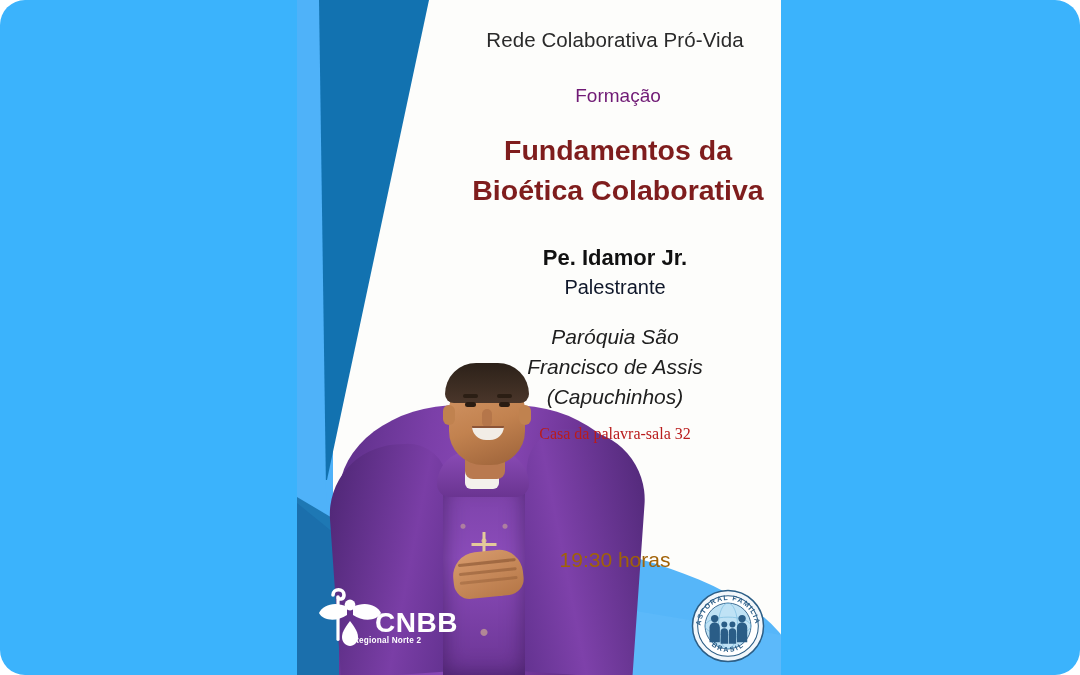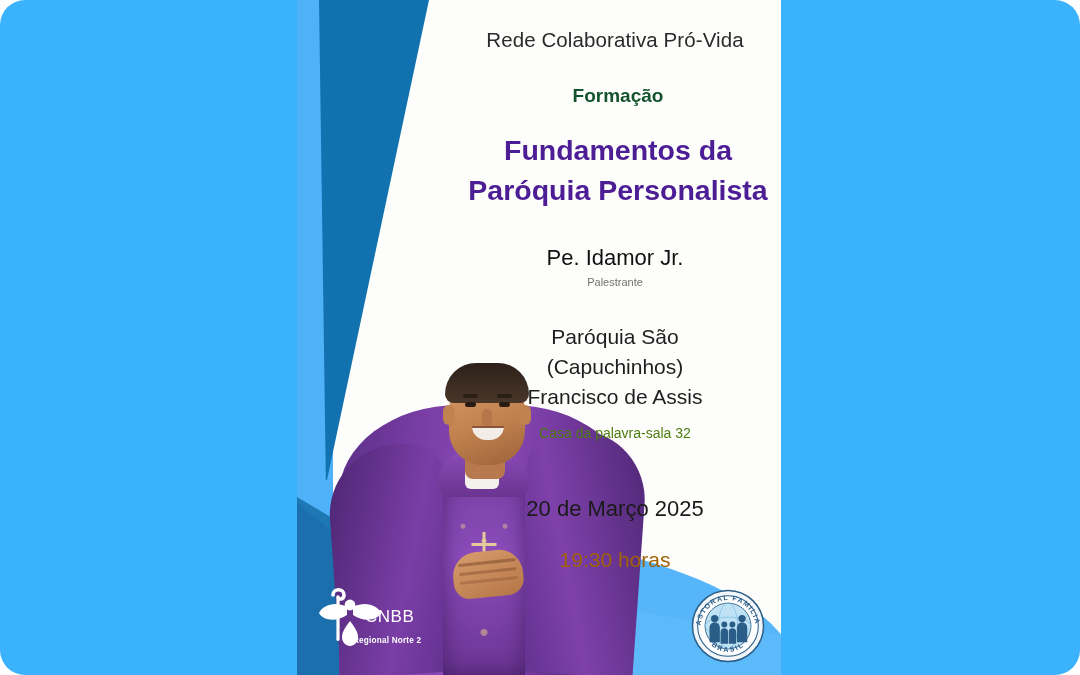--- a/index.html
+++ b/index.html
@@ -285,41 +285,41 @@
     z-index: 6;
     text-align: center;
     color: #1C1C1C;
   }
   .t-org {
     position: absolute; top: 28px; left: 0; right: 8px;
     font-size: 20.5px; letter-spacing: .1px; color: #2A2A2A;
   }
   .t-kicker {
     position: absolute; top: 85px; left: 6px; right: 8px;
-    font-size: 19px; color: #14532d; font-weight: bold;
+    font-size: 19px; color: #701a75;
   }
   .t-title {
     position: absolute; top: 130px; left: 6px; right: 8px;
-    font-size: 28.5px; font-weight: bold; line-height: 1.42; color: #4c1d95; text-align: center;
+    font-size: 28.5px; font-weight: bold; line-height: 1.42; color: #7f1d1d; text-align: center;
   }
   .t-speaker {
     position: absolute; top: 245px; left: 0; right: 8px;
-    font-size: 22px; font-weight: normal; color: #111;
+    font-size: 22px; font-weight: bold; color: #111;
   }
   .t-role {
     position: absolute; top: 276px; left: 0; right: 8px;
-    font-size: 11px; color: #737373;
+    font-size: 20px; color: #0f172a;
   }
   .t-place {
     position: absolute; top: 322px; left: 0; right: 8px;
-    font-size: 21px; line-height: 1.42; color: #1E1E1E;
+    font-size: 21px; line-height: 1.42; color: #1E1E1E; font-style: italic;
   }
   .t-room {
     position: absolute; top: 425px; left: 0; right: 8px;
-    font-size: 14px; color: #4d7c0f;
+    font-size: 16px; color: #b91c1c; font-family: Liberation Serif, serif;
   }
   .t-date {
     position: absolute; top: 496px; left: 0; right: 8px;
     font-size: 22px; color: #1A1A1A;
   }
   .t-time {
     position: absolute; top: 548px; left: 0; right: 8px;
     font-size: 21px; color: #a16207;
   }
 
@@ -328,22 +328,22 @@
     position: absolute;
     left: 16px;
     bottom: 10px;
     width: 140px;
     height: 82px;
     z-index: 8;
     color: #FFFFFF;
   }
   #cnbb .mark { position: absolute; left: 0; top: 0; width: 72px; height: 70px; }
   #cnbb .word {
-    position: absolute; left: 52px; top: 24px;
-    font-size: 17px; font-weight: normal; letter-spacing: .5px;
+    position: absolute; left: 62px; top: 24px;
+    font-size: 28px; font-weight: bold; letter-spacing: .5px;
   }
   #cnbb .sub {
     position: absolute; left: 40px; top: 53px;
     font-size: 8.2px; font-weight: bold; letter-spacing: .2px; text-align: right;
   }
 
   
   #pastoral {
     position: absolute;
     right: 16px;
@@ -393,31 +393,30 @@
       <div class="nose"></div>
       <div class="mouth"></div>
       <div class="hands"></div>
     </div>
 
     <div id="textcol">
       <div class="t-org lbl">Rede Colaborativa Pró-Vida</div>
       <div class="t-kicker lbl">Formação</div>
       <div class="t-title lbl">
         <div>Fundamentos da</div>
-        <div>Paróquia Personalista</div>
+        <div>Bioética Colaborativa</div>
       </div>
       <div class="t-speaker lbl">Pe. Idamor Jr.</div>
       <div class="t-role lbl">Palestrante</div>
       <div class="t-place lbl">
         <div>Paróquia São</div>
+        <div>Francisco de Assis</div>
         <div>(Capuchinhos)</div>
-        <div>Francisco de Assis</div>
       </div>
       <div class="t-room lbl">Casa da palavra-sala 32</div>
-      <div class="t-date lbl">20 de Março 2025</div>
       <div class="t-time lbl">19:30 horas</div>
     </div>
 
     <div id="cnbb">
       <svg class="mark" viewBox="0 0 72 70">
 
         <path d="M20 12 C20 5, 31 5, 31 12 C31 17, 25 17, 25 14" fill="none" stroke="#FFFFFF" stroke-width="3.6" stroke-linecap="round"></path>
         <rect x="23.4" y="14" width="3.2" height="44" rx="1.4" fill="#FFFFFF"></rect>
 
         <path d="M34 24 C22 18, 10 22, 6 30 C10 38, 24 39, 34 32 Z" fill="#FFFFFF"></path>

